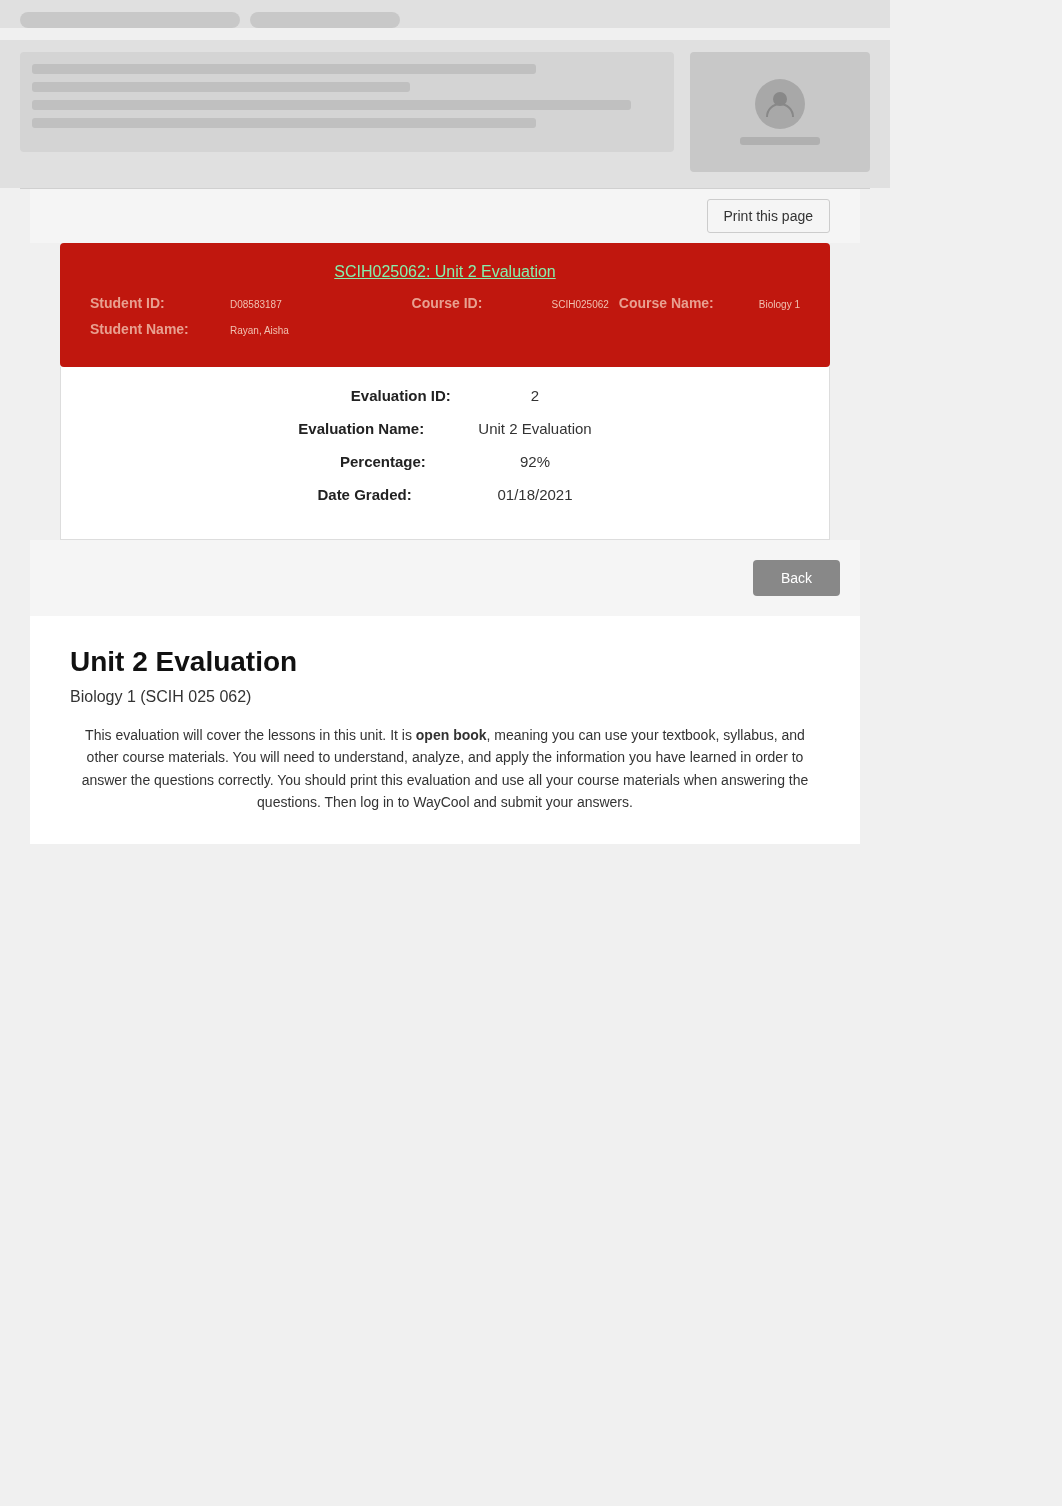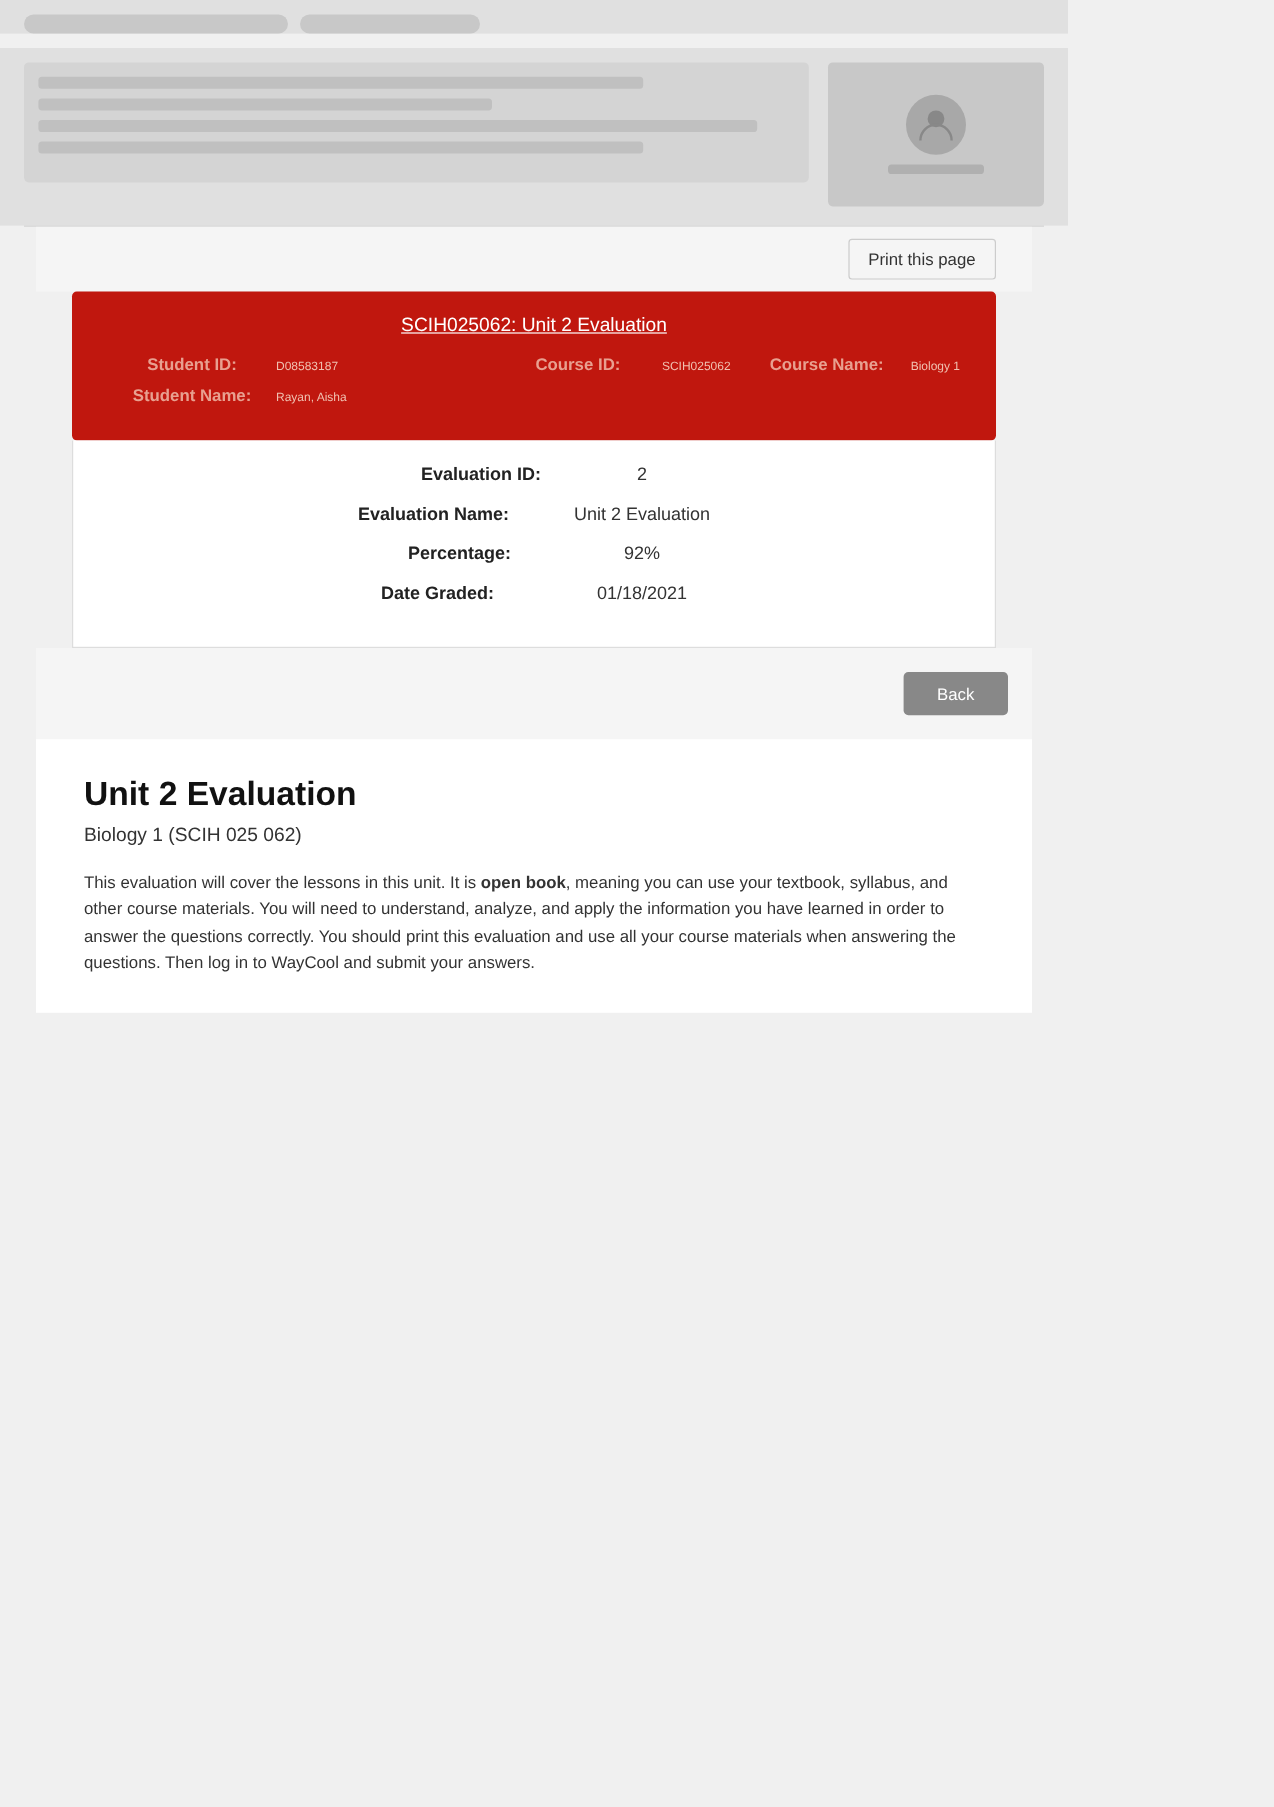--- a/index.html
+++ b/index.html
@@ -33,29 +33,28 @@
       padding: 20px 30px;
       margin: 0 30px;
       border-radius: 4px;
     }
 
     .red-info-panel .panel-title {
       text-align: center;
       font-size: 16px;
       font-weight: normal;
       margin-bottom: 14px;
-      color: #ffffff;
+      color: #86efac;
       text-decoration: underline;
     }
 
     .red-info-panel .info-row {
       display: flex;
       margin-bottom: 10px;
       align-items: baseline;
-      text-align: center;
     }
 
     .red-info-panel .info-label {
       font-weight: bold;
       color: #e8a090;
       min-width: 140px;
       font-size: 14px;
     }
 
     .red-info-panel .info-value {
@@ -138,20 +137,21 @@
     .content-subtitle {
       font-size: 16px;
       color: #333;
       margin-bottom: 18px;
     }
 
     .content-body {
       font-size: 14px;
       color: #333;
       line-height: 1.6;
+      text-align: center;
     }
 
     .content-body b {
       font-weight: bold;
     }
 
     .page-container {
       width: 890px;
       background: #f0f0f0;
     }

